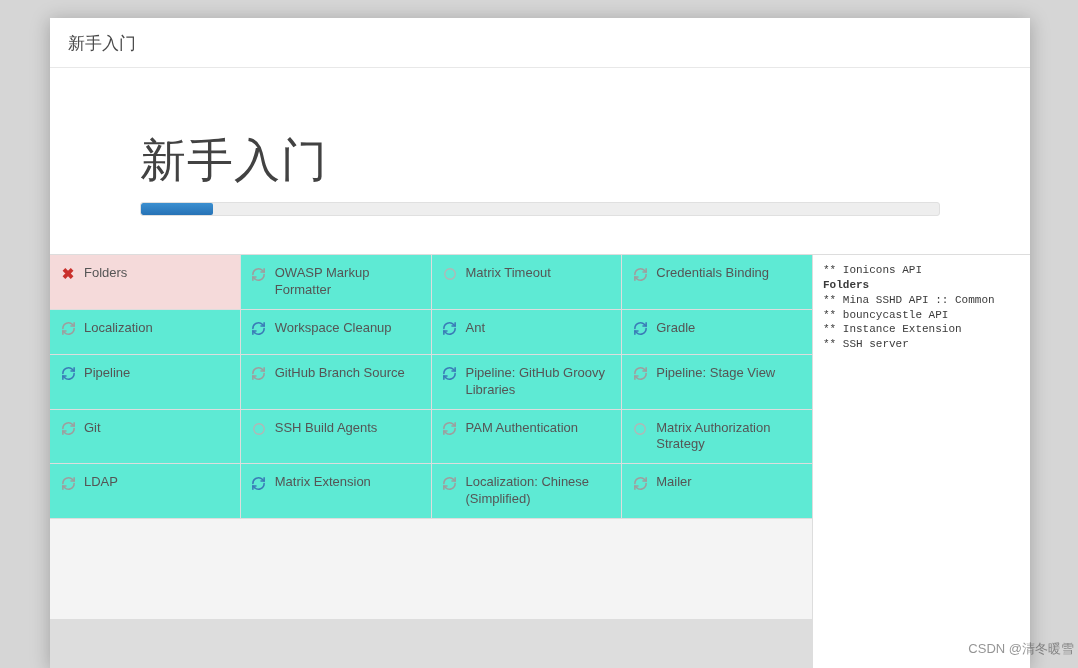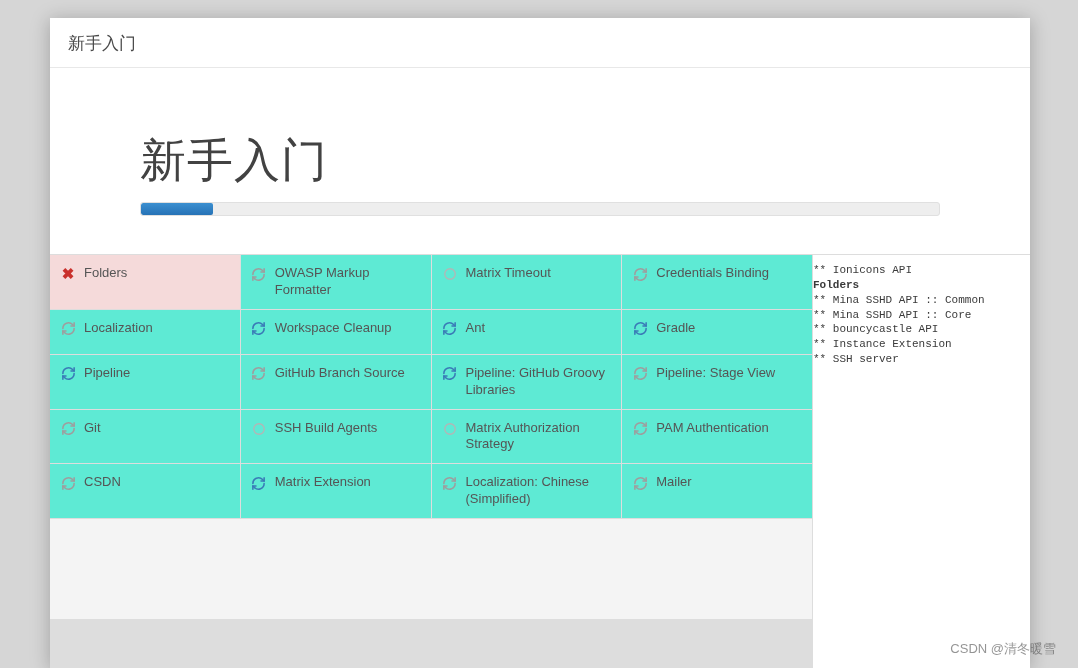--- a/index.html
+++ b/index.html
@@ -97,33 +97,33 @@
     }
     .icon-spin-blue svg { color: #3a7bb7; }
     .icon-spin-gray svg { color: #9e9e9e; }
     .icon-pending svg { color: #b5b5b5; }
     .icon-fail { color: #c9302c; font-weight: bold; font-size: 15px; line-height: 16px; }
     .plugin-label { line-height: 1.3; }
     .log-panel {
       width: 218px;
       background: #fff;
       border-left: 1px solid #ddd;
-      padding: 8px 0;
+      padding: 8px 10px;
       font-family: "SimSun", "Courier New", monospace;
       font-size: 11px;
       color: #3a3a3a;
       line-height: 1.35;
       white-space: nowrap;
       overflow: hidden;
     }
     .log-line { display: block; }
     .log-line.bold { font-weight: bold; }
     .watermark {
       position: absolute;
-      right: 22px;
+      right: 4px;
       bottom: 10px;
       font-size: 13px;
       color: rgba(60,60,60,0.55);
       font-family: "Microsoft YaHei", Arial, sans-serif;
     }
     .filler-row {
       grid-column: 1 / -1;
       background: #f4f4f4;
       min-height: 100px;
     }
@@ -280,48 +280,48 @@
         </div>
         <div class="plugin-cell">
           <span class="plugin-icon icon-pending">
             <svg width="14" height="14" viewBox="0 0 24 24" fill="none" stroke="currentColor" stroke-width="2.2">
               <circle cx="12" cy="12" r="9"></circle>
             </svg>
           </span>
           <span class="plugin-label">SSH Build Agents</span>
         </div>
         <div class="plugin-cell">
+          <span class="plugin-icon icon-spin-gray">
+            <svg width="15" height="15" viewBox="0 0 24 24" fill="none" stroke="currentColor" stroke-width="2.5" stroke-linecap="round">
+              <path d="M3 12a9 9 0 0 1 15.5-6.3L21 8"></path>
+              <path d="M21 3v5h-5"></path>
+              <path d="M21 12a9 9 0 0 1-15.5 6.3L3 16"></path>
+              <path d="M3 21v-5h5"></path>
+            </svg>
+          </span>
+          <span class="plugin-label">PAM Authentication</span>
+        </div>
+        <div class="plugin-cell">
           <span class="plugin-icon icon-pending">
             <svg width="14" height="14" viewBox="0 0 24 24" fill="none" stroke="currentColor" stroke-width="2.2">
               <circle cx="12" cy="12" r="9"></circle>
             </svg>
           </span>
           <span class="plugin-label">Matrix Authorization Strategy</span>
         </div>
         <div class="plugin-cell">
           <span class="plugin-icon icon-spin-gray">
             <svg width="15" height="15" viewBox="0 0 24 24" fill="none" stroke="currentColor" stroke-width="2.5" stroke-linecap="round">
               <path d="M3 12a9 9 0 0 1 15.5-6.3L21 8"></path>
               <path d="M21 3v5h-5"></path>
               <path d="M21 12a9 9 0 0 1-15.5 6.3L3 16"></path>
               <path d="M3 21v-5h5"></path>
             </svg>
           </span>
-          <span class="plugin-label">PAM Authentication</span>
-        </div>
-        <div class="plugin-cell">
-          <span class="plugin-icon icon-spin-gray">
-            <svg width="15" height="15" viewBox="0 0 24 24" fill="none" stroke="currentColor" stroke-width="2.5" stroke-linecap="round">
-              <path d="M3 12a9 9 0 0 1 15.5-6.3L21 8"></path>
-              <path d="M21 3v5h-5"></path>
-              <path d="M21 12a9 9 0 0 1-15.5 6.3L3 16"></path>
-              <path d="M3 21v-5h5"></path>
-            </svg>
-          </span>
-          <span class="plugin-label">CSDN</span>
+          <span class="plugin-label">LDAP</span>
         </div>
         <div class="plugin-cell">
           <span class="plugin-icon icon-spin-blue">
             <svg width="15" height="15" viewBox="0 0 24 24" fill="none" stroke="currentColor" stroke-width="2.5" stroke-linecap="round">
               <path d="M3 12a9 9 0 0 1 15.5-6.3L21 8"></path>
               <path d="M21 3v5h-5"></path>
               <path d="M21 12a9 9 0 0 1-15.5 6.3L3 16"></path>
               <path d="M3 21v-5h5"></path>
             </svg>
           </span>
@@ -348,21 +348,20 @@
             </svg>
           </span>
           <span class="plugin-label">Mailer</span>
         </div>
         <div class="filler-row"></div>
       </div>
     <div class="log-panel" id="log-panel">
         <span class="log-line">** Ionicons API</span>
         <span class="log-line bold">Folders</span>
         <span class="log-line">** Mina SSHD API :: Common</span>
-        <span class="log-line">** Mina SSHD API :: Core</span>
         <span class="log-line">** bouncycastle API</span>
         <span class="log-line">** Instance Extension</span>
         <span class="log-line">** SSH server</span>
       </div>
   </div>
 </div>
 
 <div class="watermark">CSDN @清冬暖雪</div>
 
 </body></html>

